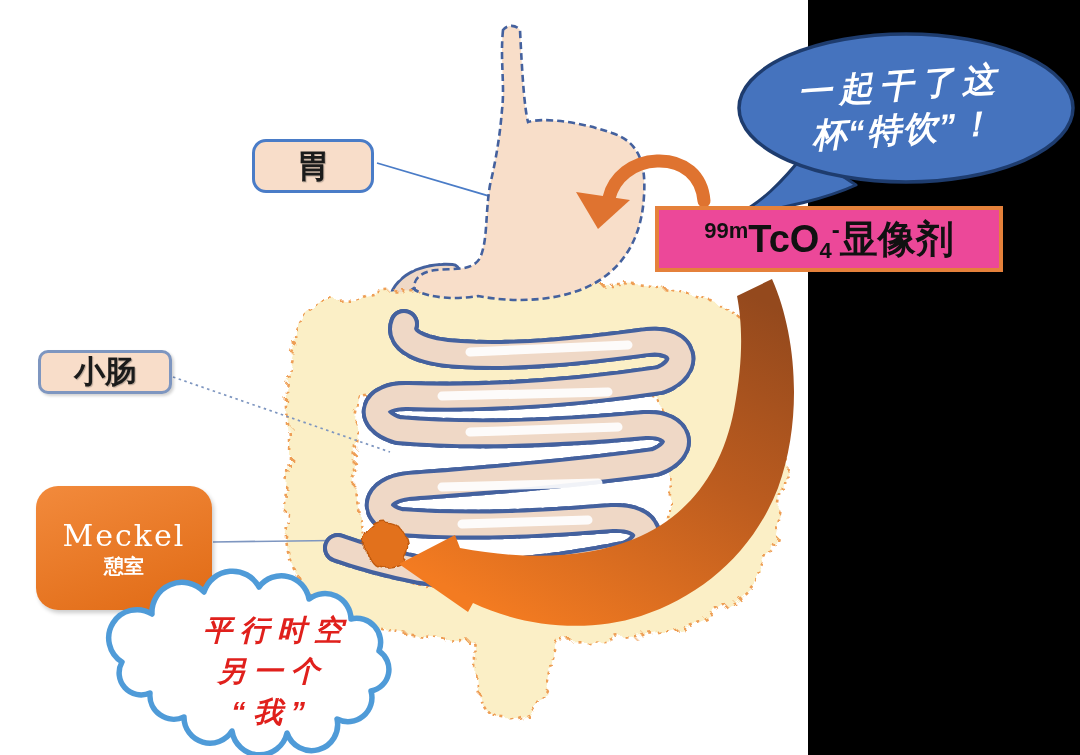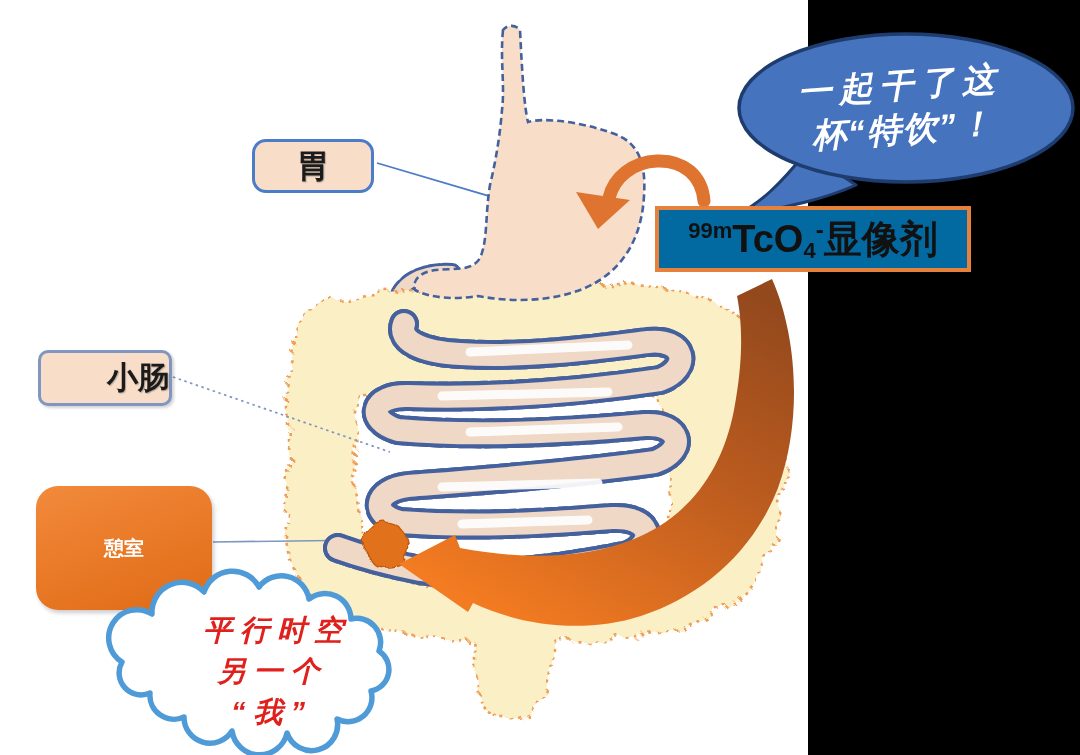--- a/index.html
+++ b/index.html
@@ -8,31 +8,31 @@
     overflow:hidden;font-family:"Liberation Sans",sans-serif;
   }
   #black-panel{position:absolute;left:808px;top:0;width:272px;height:755px;
     background:var(--panel_black,#000);z-index:1;}
   #art{position:absolute;left:0;top:0;z-index:2;}
   .callout{position:absolute;z-index:5;display:flex;align-items:center;justify-content:center;
     box-sizing:border-box;color:#1b1b1b;}
   #stomach-label{left:252px;top:139px;width:122px;height:54px;
     background:var(--label_fill,#f8ddc9);border:3px solid var(--label_border_blue,#4a7cc7);
     border-radius:14px;font-size:33px;font-weight:600;text-shadow:1px 1px 1px rgba(0,0,0,.25);}
-  #small-intestine-label{left:38px;top:350px;width:134px;height:56px;
+  #small-intestine-label{left:38px;top:350px;width:134px;height:44px;
     background:var(--label_fill,#f8ddc9);border:3px solid var(--label_border_gray,#7e96c0);
     border-radius:10px;font-size:31px;font-weight:600;text-shadow:1px 1px 1px rgba(0,0,0,.25);
-    box-shadow:2px 2px 3px rgba(0,0,0,.18);justify-content:flex-end;}
+    box-shadow:2px 2px 3px rgba(0,0,0,.18);}
   #meckel-label{left:36px;top:486px;width:176px;height:124px;flex-direction:column;
     background:linear-gradient(160deg,var(--meckel_grad_top,#f28a3c) 0%,var(--meckel_grad_bottom,#e06a14) 100%);
     border-radius:22px;color:#fff;line-height:1.25;box-shadow:2px 3px 4px rgba(0,0,0,.2);}
   #meckel-label .en{font-family:"DejaVu Serif",serif;font-size:30px;letter-spacing:2px;}
   #meckel-label .zh{font-size:20px;font-weight:700;}
-  #tracer-box{left:655px;top:206px;width:316px;height:66px;
-    background:#0369a1;border:4px solid var(--box_border,#e5813b);font-weight:700;color:#111;}
+  #tracer-box{left:655px;top:206px;width:348px;height:66px;
+    background:#ec4899;border:4px solid var(--box_border,#e5813b);font-weight:700;color:#111;}
   #tracer-box .main{font-size:38px;}
   #tracer-box .iso{font-size:22px;vertical-align:14px;font-weight:700;}
   #tracer-box sub{font-size:22px;vertical-align:-6px;}
   #tracer-box .chg{font-size:24px;vertical-align:14px;}
   #cloud-svg{position:absolute;left:82px;top:562px;z-index:6;}
   .cloud-text{font-family:"Liberation Sans",sans-serif;font-weight:700;font-style:italic;
     fill:var(--cloud_text,#e0201c);font-size:29px;letter-spacing:8px;}
   .bubble-text{font-family:"Liberation Sans",sans-serif;font-weight:700;font-style:italic;
     fill:var(--bubble_text,#ffffff);font-size:34px;}
 </style>
@@ -136,20 +136,21 @@
 
   <div class="callout" id="stomach-label">
     <span>胃</span>
   </div>
 
   <div class="callout" id="small-intestine-label">
     <span>小肠</span>
   </div>
 
   <div class="callout" id="meckel-label">
+    <span class="en">Meckel</span>
     <span class="zh">憩室</span>
   </div>
 
   <div class="callout" id="tracer-box">
     <span class="main"><span class="iso">99m</span><span>TcO</span><sub>4</sub><span class="chg">-</span><span>显像剂</span></span>
   </div>
 
   <svg id="cloud-svg" width="345" height="195" viewBox="0 0 345 195">
     <path d="M 40 100 a 28 28 0 0 1 30 -48 a 30 30 0 0 1 52 -22 a 30 30 0 0 1 55 -5
          a 28 28 0 0 1 50 12 a 26 26 0 0 1 42 20 a 24 24 0 0 1 28 32

